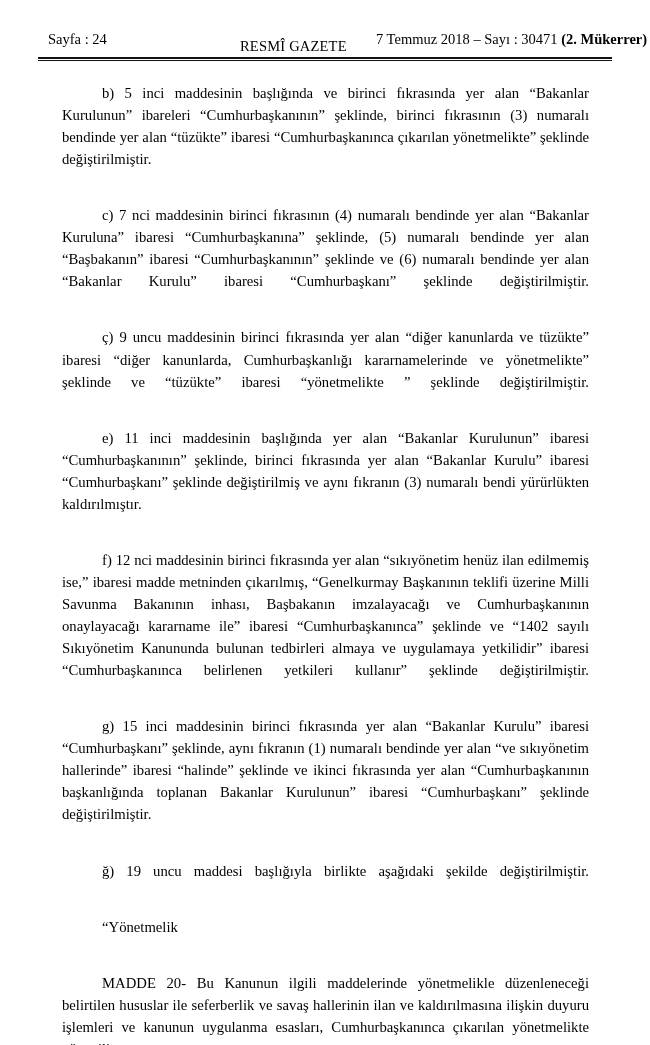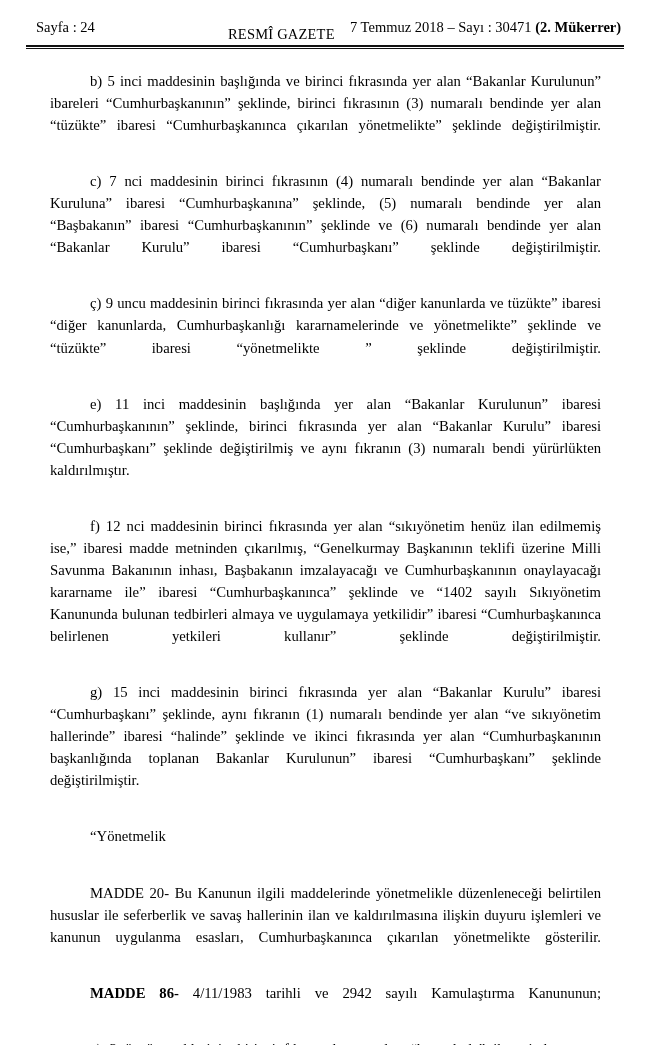--- a/index.html
+++ b/index.html
@@ -14,21 +14,21 @@
     overflow: hidden;
     font-family: "Liberation Serif", "DejaVu Serif", serif;
     color: #000000;
     -webkit-font-smoothing: antialiased;
   }
   .page {
     position: relative;
     width: 650px;
     height: 1045px;
     box-sizing: border-box;
-    padding: 0;
+    padding: 12px;
     background: #fff;
   }
 
   
   .page-header {
     position: relative;
     margin: 0 36px 0 36px;
     padding-top: 19px;
     height: 24px;
     font-size: 14.5px;
@@ -41,21 +41,21 @@
     top: 19px;
   }
   .hdr-center {
     position: absolute;
     left: 192px;
     top: 26px;
     letter-spacing: 0.2px;
   }
   .hdr-right {
     position: absolute;
-    left: 314px;
+    left: 328px;
     top: 19px;
   }
   .hdr-right .mukerrer {
     font-weight: bold;
   }
 
   .header-rule {
     margin: 2px 26px 0 26px;
     height: 4px;
     border-top: 2.2px solid #111;
@@ -111,19 +111,20 @@
 
   <div class="header-rule"></div>
 
   <div class="body-text" id="body-text">
       <p>b) 5 inci maddesinin başlığında ve birinci fıkrasında yer alan “Bakanlar Kurulunun” ibareleri “Cumhurbaşkanının” şeklinde, birinci fıkrasının (3) numaralı bendinde yer alan “tüzükte” ibaresi “Cumhurbaşkanınca çıkarılan yönetmelikte” şeklinde değiştirilmiştir.</p>
       <p>c) 7 nci maddesinin birinci fıkrasının (4) numaralı bendinde yer alan “Bakanlar Kuruluna” ibaresi “Cumhurbaşkanına” şeklinde, (5) numaralı bendinde yer alan “Başbakanın” ibaresi “Cumhurbaşkanının” şeklinde ve (6) numaralı bendinde yer alan “Bakanlar Kurulu” ibaresi “Cumhurbaşkanı” şeklinde değiştirilmiştir.</p>
       <p>ç) 9 uncu maddesinin birinci fıkrasında yer alan “diğer kanunlarda ve tüzükte” ibaresi “diğer kanunlarda, Cumhurbaşkanlığı kararnamelerinde ve yönetmelikte” şeklinde ve “tüzükte” ibaresi “yönetmelikte ” şeklinde değiştirilmiştir.</p>
       <p>e) 11 inci maddesinin başlığında yer alan “Bakanlar Kurulunun” ibaresi “Cumhurbaşkanının” şeklinde, birinci fıkrasında yer alan “Bakanlar Kurulu” ibaresi “Cumhurbaşkanı” şeklinde değiştirilmiş ve aynı fıkranın (3) numaralı bendi yürürlükten kaldırılmıştır.</p>
       <p>f) 12 nci maddesinin birinci fıkrasında yer alan “sıkıyönetim henüz ilan edilmemiş ise,” ibaresi madde metninden çıkarılmış,  “Genelkurmay Başkanının teklifi üzerine Milli Savunma Bakanının inhası, Başbakanın imzalayacağı ve Cumhurbaşkanının onaylayacağı kararname ile” ibaresi “Cumhurbaşkanınca” şeklinde ve “1402 sayılı Sıkıyönetim Kanununda bulunan tedbirleri almaya ve uygulamaya yetkilidir” ibaresi “Cumhurbaşkanınca belirlenen yetkileri kullanır” şeklinde değiştirilmiştir.</p>
       <p>g) 15 inci maddesinin birinci fıkrasında yer alan “Bakanlar Kurulu” ibaresi “Cumhurbaşkanı” şeklinde, aynı fıkranın (1) numaralı bendinde yer alan “ve sıkıyönetim hallerinde” ibaresi “halinde” şeklinde ve ikinci fıkrasında yer alan “Cumhurbaşkanının başkanlığında toplanan Bakanlar Kurulunun” ibaresi “Cumhurbaşkanı” şeklinde değiştirilmiştir.</p>
+      <p>ğ) 19 uncu maddesi başlığıyla birlikte aşağıdaki şekilde değiştirilmiştir.</p>
       <p>“Yönetmelik</p>
       <p>MADDE 20- Bu Kanunun ilgili maddelerinde yönetmelikle düzenleneceği belirtilen hususlar ile seferberlik ve savaş hallerinin ilan ve kaldırılmasına ilişkin duyuru işlemleri ve kanunun uygulanma esasları, Cumhurbaşkanınca çıkarılan yönetmelikte gösterilir.</p>
       <p class="section-head"><b>MADDE 86-</b> 4/11/1983 tarihli ve 2942 sayılı Kamulaştırma Kanununun;</p>
       <p>a) 3 üncü maddesinin birinci fıkrasında yer alan “kanunlarla” ibaresinden sonra gelmek üzere “ve Cumhurbaşkanlığı kararnameleriyle” ibaresi eklenmiş ve ikinci fıkrasında yer alan “Bakanlar Kurulunca” ibaresi “Cumhurbaşkanınca” şeklinde değiştirilmiştir.</p>
     </div>
 
 </div>
 
 </body></html>

